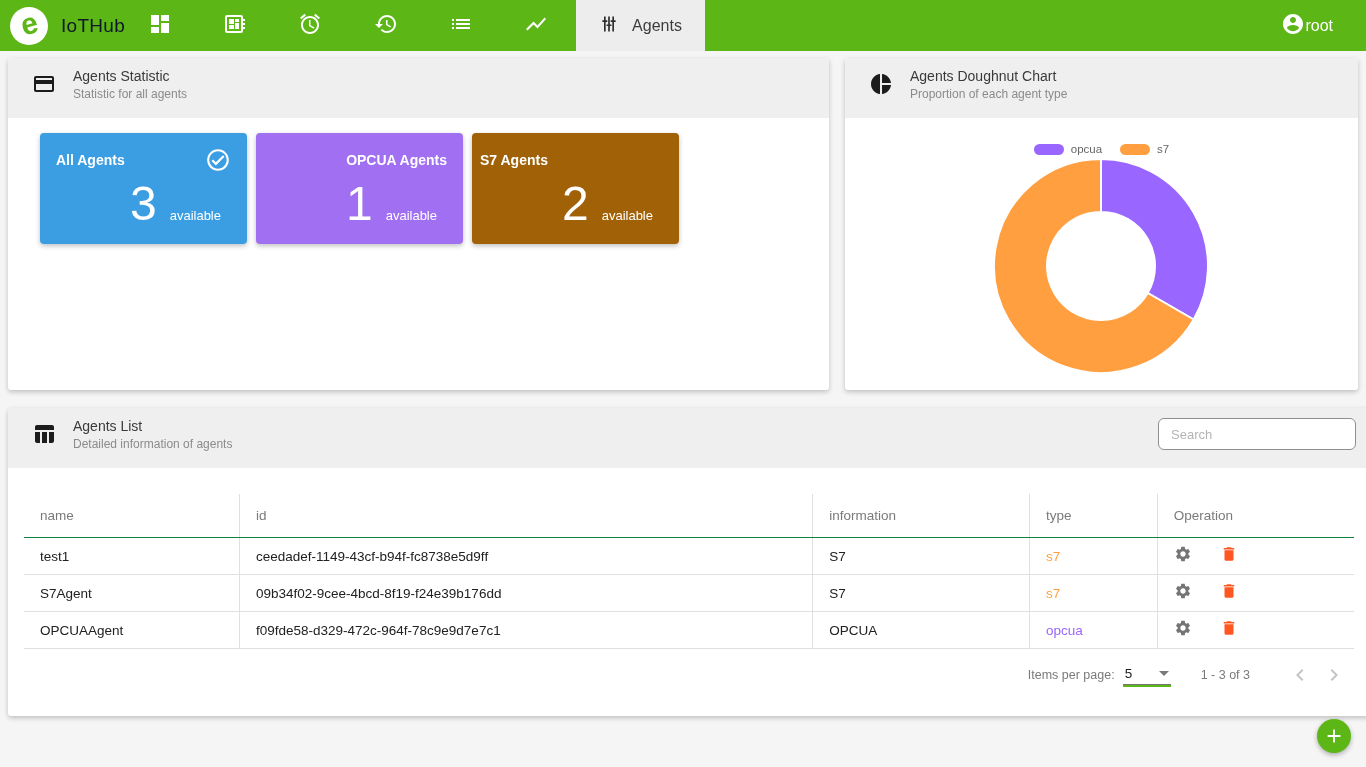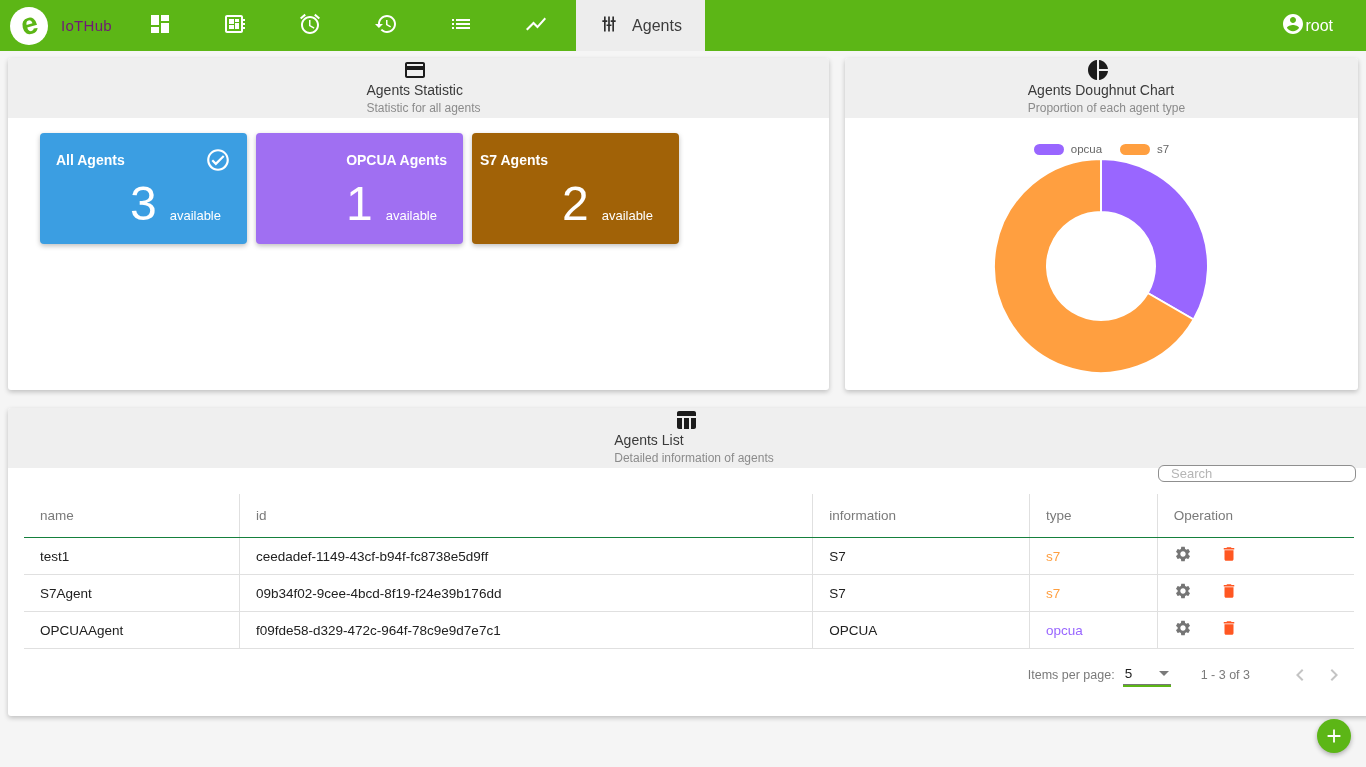--- a/index.html
+++ b/index.html
@@ -6,33 +6,33 @@
   body{
     width:1366px;height:767px;position:relative;overflow:hidden;
     background:#f5f5f5;font-family:"Liberation Sans",sans-serif;
     -webkit-font-smoothing:antialiased;
   }
   
   .navbar{position:absolute;top:0;left:0;width:1366px;height:51px;background:#5cb616;}
   .brand{position:absolute;left:10px;top:0;height:51px;display:flex;align-items:center;cursor:pointer;}
   .logo-circle{width:38px;height:38px;border-radius:50%;background:#ffffff;display:flex;align-items:center;justify-content:center;}
   .logo-e{color:#5cb616;font-size:30px;font-weight:bold;line-height:1;transform:rotate(-15deg);margin-top:-3px;}
-  .brand-text{color:#701a75;font-size:15px;font-weight:500;margin-left:13px;letter-spacing:.3px;}
+  .brand-text{color:#0f172a;font-size:19px;font-weight:500;margin-left:13px;letter-spacing:.3px;}
   .nav-icons{position:absolute;left:148px;top:0;width:400px;height:51px;display:flex;align-items:center;justify-content:space-between;}
   .nav-icon-btn{width:24px;height:24px;cursor:pointer;display:flex;align-items:center;justify-content:center;}
   .active-tab{position:absolute;left:576px;top:0;width:129px;height:51px;background:#ededed;display:flex;align-items:center;justify-content:center;gap:13px;cursor:pointer;}
   .tab-label{font-size:16px;color:#3d3d3d;}
   .user-area{position:absolute;right:33px;top:0;height:51px;display:flex;align-items:center;cursor:pointer;}
   .user-name{color:#ffffff;font-size:16px;}
   
   .card{position:absolute;background:#ffffff;border-radius:3px;box-shadow:0 2px 5px rgba(0,0,0,.22);}
   #stats-card{left:8px;top:58px;width:821px;height:332px;}
   #doughnut-card{left:845px;top:58px;width:513px;height:332px;}
   #list-card{left:8px;top:408px;width:1362px;height:308px;}
-  .card-header{height:60px;background:#efefef;display:flex;align-items:center;padding:0 14px 8px 24px;border-radius:3px 3px 0 0;box-sizing:border-box;flex-direction:column;}
+  .card-header{height:60px;background:#efefef;display:flex;align-items:center;padding:0 14px 8px 24px;border-radius:3px 3px 0 0;box-sizing:border-box;}
   .hdr-icon{width:24px;height:24px;margin-right:17px;flex:none;display:flex;align-items:center;}
   .hdr-title{font-size:14px;color:#3a3a3a;}
   .hdr-sub{font-size:12px;color:#8b8b8b;margin-top:3px;}
   
   .tiles{display:flex;gap:9px;margin:15px 0 0 32px;}
   .tile{width:207px;height:111px;border-radius:4px;box-shadow:0 2px 5px rgba(0,0,0,.25);color:#ffffff;padding:14px 16px;box-sizing:border-box;display:flex;flex-direction:column;}
   .tile-top{display:flex;justify-content:space-between;align-items:flex-start;}
   .tile-label{font-size:14px;font-weight:700;padding-top:5px;}
   .tile-bottom{margin-top:auto;display:flex;justify-content:flex-end;align-items:baseline;padding:0 10px 2px 0;}
   .tile-value{font-size:48px;line-height:1;}

